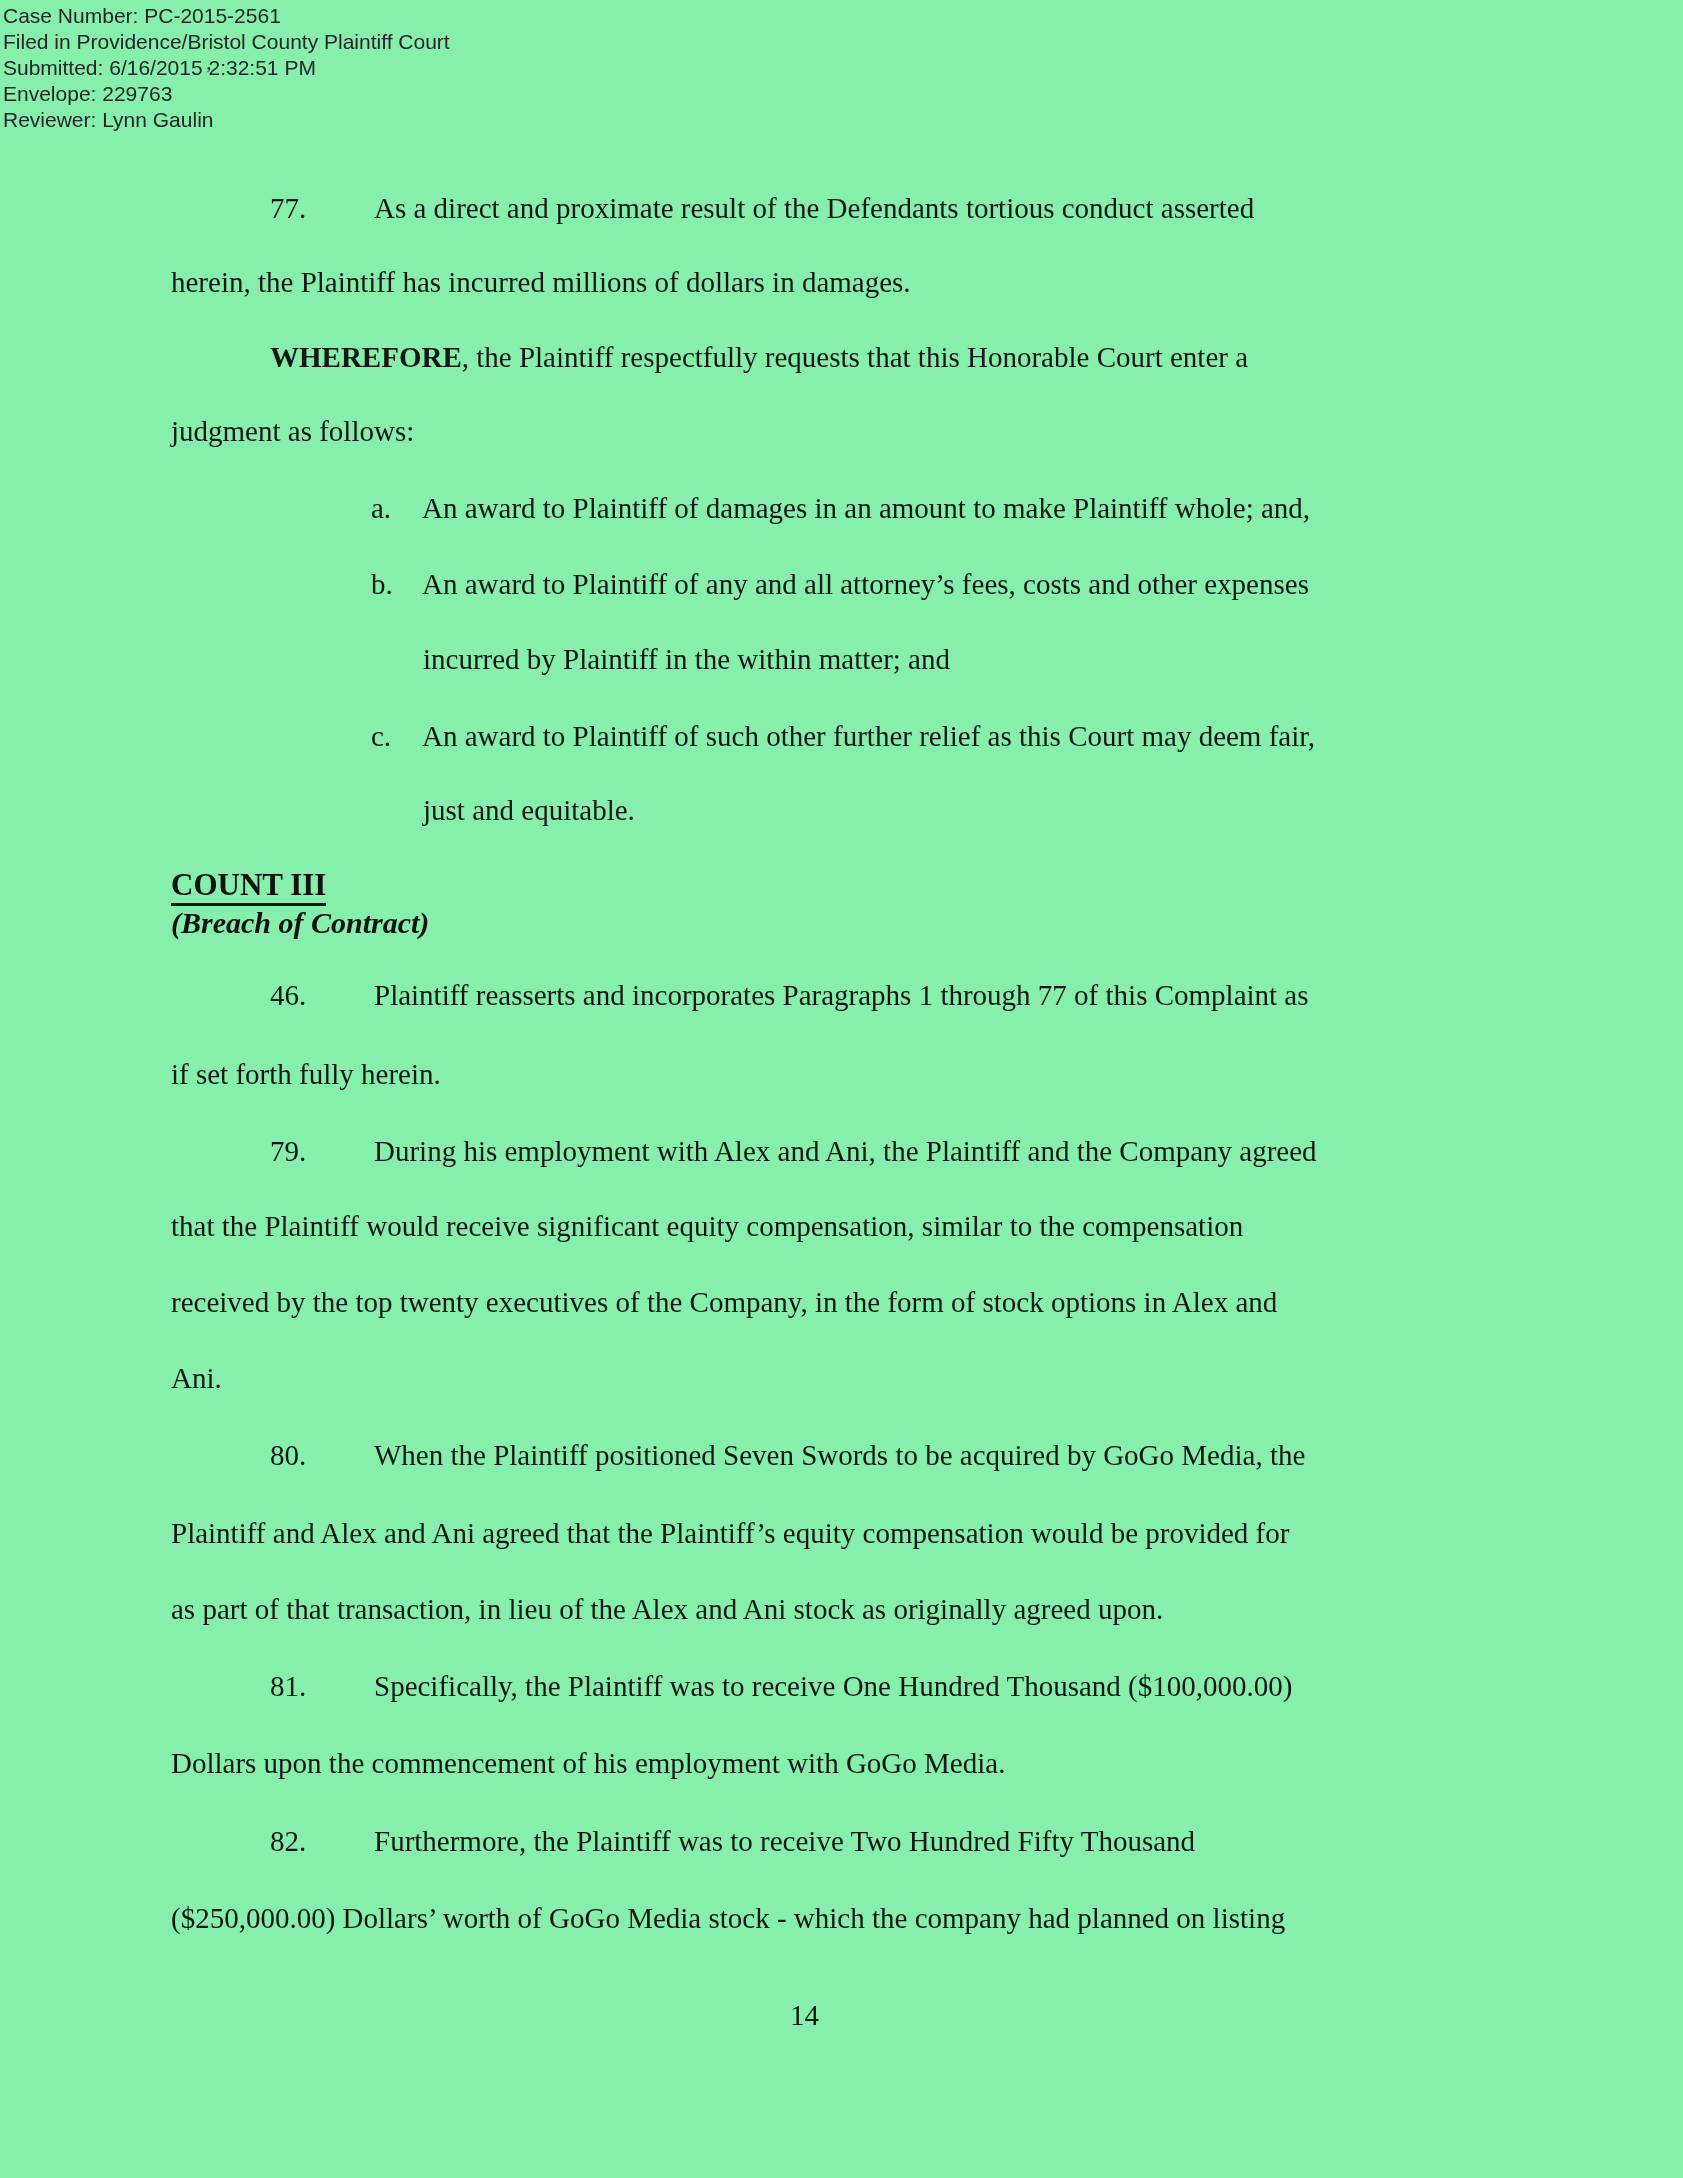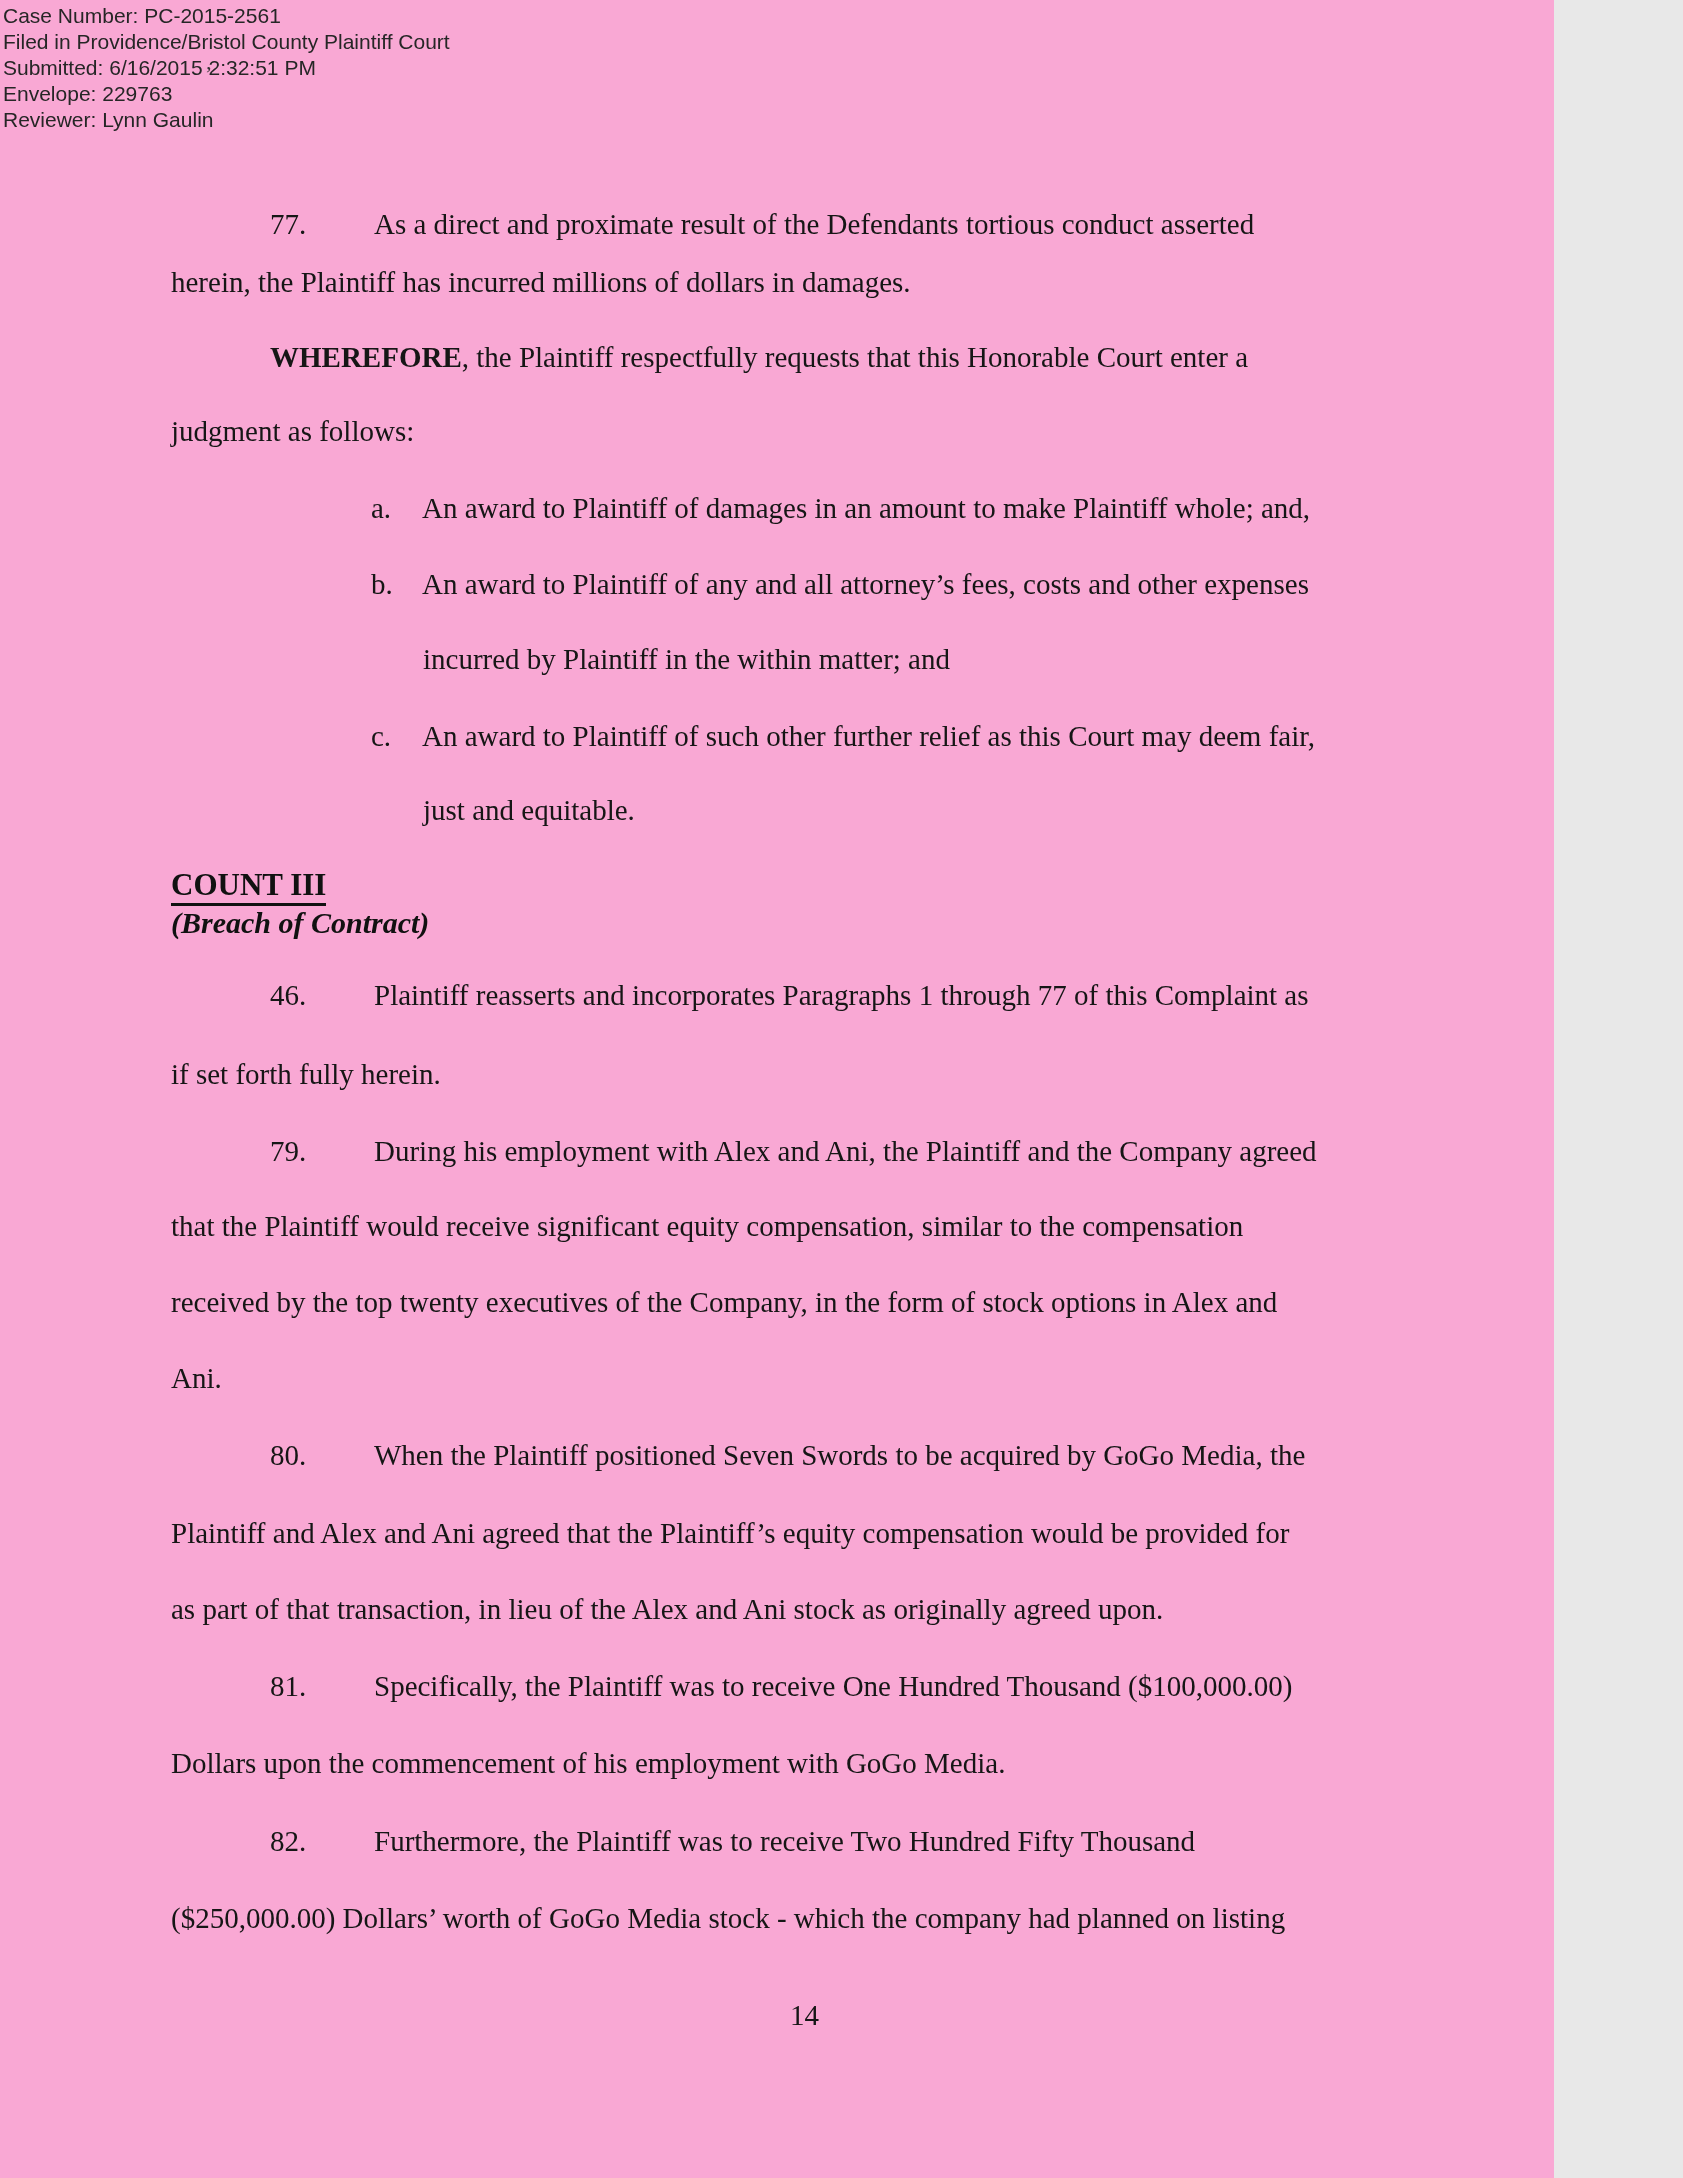--- a/index.html
+++ b/index.html
@@ -2,23 +2,23 @@
 <html><head>
 <meta charset="utf-8">
 <style>
   html, body {
     margin: 0;
     padding: 0;
     background: #e8e8e8;
   }
   .page {
     position: relative;
-    width: 1554px;
+    width: 1683px;
     height: 2178px;
-    background: #f9a8d4;
+    background: #86efac;
     overflow: hidden;
     color: #1b1b1b;
   }
 
   
   .meta-header {
     position: absolute;
     left: 3px;
     top: 3px;
     font-family: "Liberation Sans", sans-serif;
@@ -100,21 +100,21 @@
 
   <div class="meta-header">
     <div>Case Number: PC-2015-2561</div>
     <div>Filed in Providence/Bristol County Plaintiff Court</div>
     <div>Submitted: 6/16/2015 2:32:51 PM</div>
     <div>Envelope: 229763</div>
     <div>Reviewer: Lynn Gaulin</div>
   </div>
   <span class="artifact">’</span>
 
-  <div class="line x-indent" style="top:208px">
+  <div class="line x-indent" style="top:192px">
     <span class="para-num">77.</span><span>As a direct and proximate result of the Defendants tortious conduct asserted</span>
   </div>
   <div class="line x-body" style="top:266px">herein, the Plaintiff has incurred millions of dollars in damages.</div>
 
   <div class="line x-indent" style="top:341px">
     <span class="bold">WHEREFORE</span><span>, the Plaintiff respectfully requests that this Honorable Court enter a</span>
   </div>
   <div class="line x-body" style="top:415px">judgment as follows:</div>
 
   <div class="line x-list" style="top:492px">

